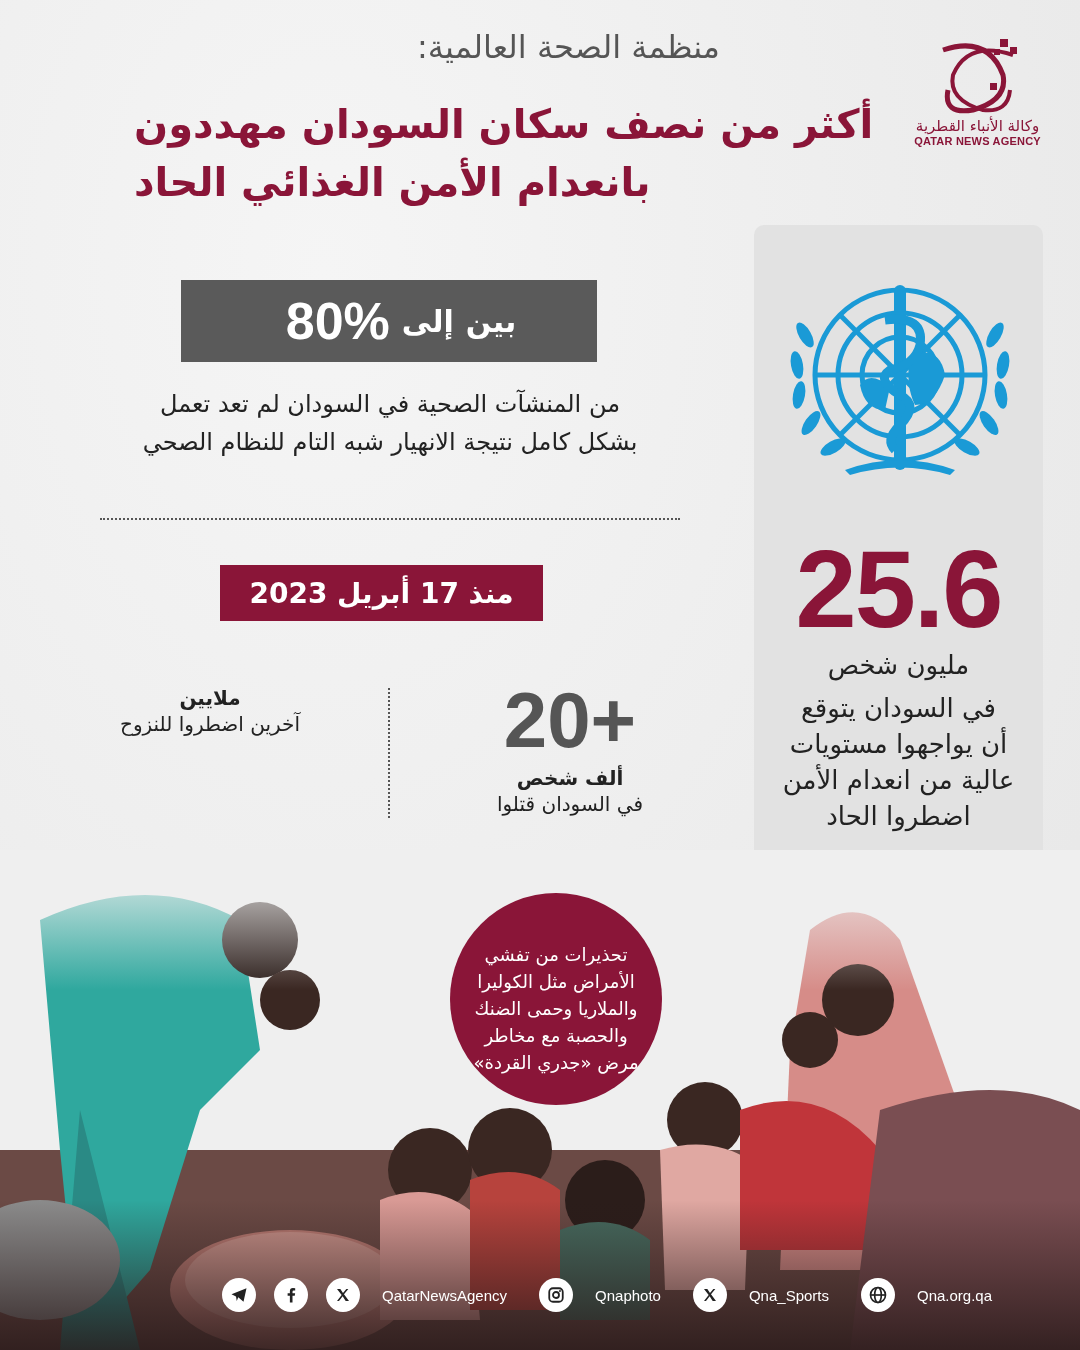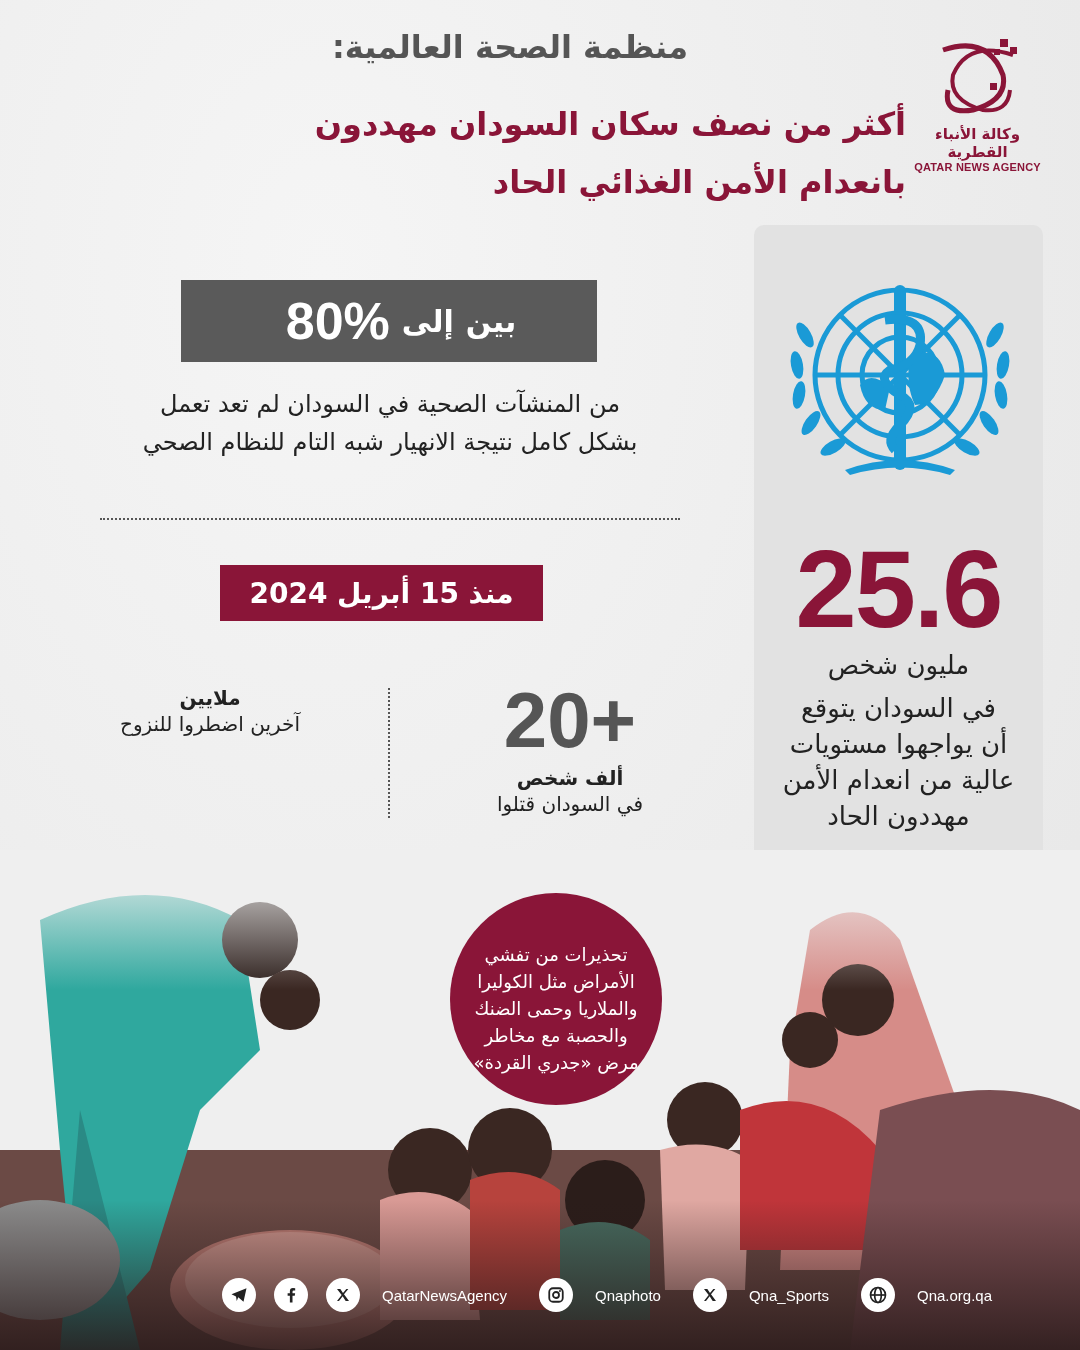--- a/index.html
+++ b/index.html
@@ -7,27 +7,27 @@
   body {
     position: relative;
     background: #efefef;
     background-image: radial-gradient(ellipse at 30% 20%, #f5f5f5 0%, #ececec 60%, #e6e6e6 100%);
     font-family: "DejaVu Sans", sans-serif;
     direction: rtl;
   }
   .abs { position: absolute; }
 
   
-  .subtitle { top: 28px; left: 300px; width: 420px; text-align: center; font-size: 32px; color: #555; font-weight: bold; }
-  .title { top: 95px; left: 166px; width: 740px; text-align: right; font-size: 32px; font-weight: bold; color: #8a1538; line-height: 58px; }
+  .subtitle { top: 28px; left: 300px; width: 420px; font-size: 32px; color: #555; font-weight: normal; }
+  .title { top: 95px; left: 134px; width: 740px; text-align: left; font-size: 40px; font-weight: bold; color: #8a1538; line-height: 58px; }
 
   
   .logo { top: 35px; left: 905px; width: 145px; text-align: center; }
   .logo svg { display: block; margin: 0 auto; }
-  .logo-ar { font-size: 15px; font-weight: bold; color: #8a1538; margin-top: 10px; }
+  .logo-ar { font-size: 15px; font-weight: normal; color: #8a1538; margin-top: 2px; }
   .logo-en { font-size: 11px; font-weight: bold; color: #8a1538; direction: ltr; letter-spacing: 0.2px; font-family: "Liberation Sans", sans-serif; }
 
   
   .panel { top: 225px; left: 754px; width: 289px; height: 860px; background: #e2e2e2; border-radius: 10px; }
   .who-logo { top: 275px; left: 775px; width: 250px; height: 215px; }
   .big-num { top: 525px; left: 754px; width: 289px; text-align: center; font-size: 110px; font-weight: bold; color: #8a1538; direction: ltr; font-family: "Liberation Sans", sans-serif; letter-spacing: -2px; }
   .big-unit { top: 650px; left: 754px; width: 289px; text-align: center; font-size: 26px; font-weight: normal; color: #222; }
   .big-desc { top: 690px; left: 754px; width: 289px; text-align: center; font-size: 26px; color: #222; line-height: 36px; }
 
   
@@ -111,36 +111,36 @@
       <path d="M70 195 Q125 175 180 195 L175 200 Q125 185 75 200Z"></path>
     </g>
   </svg>
 </div>
 <div class="abs big-num">25.6</div>
 <div class="abs big-unit">مليون شخص</div>
 <div class="abs big-desc">
   <div>في السودان يتوقع</div>
   <div>أن يواجهوا مستويات</div>
   <div>عالية من انعدام الأمن</div>
-  <div>مهددون الحاد</div>
+  <div>اضطروا الحاد</div>
 </div>
 
 <div class="abs pct-box">
   <span class="pct-word">بين</span>
   <span class="pct-word">إلى</span>
   <span class="pct-val">80%</span>
 </div>
 <div class="abs pct-desc">
   <div>من المنشآت الصحية في السودان لم تعد تعمل</div>
   <div>بشكل كامل نتيجة الانهيار شبه التام للنظام الصحي</div>
 </div>
 
 <div class="abs divider"></div>
 
-<div class="abs date-box">منذ 15 أبريل 2024</div>
+<div class="abs date-box">منذ 17 أبريل 2023</div>
 
 <div class="abs stat stat-killed">
   <div class="stat-num">20+</div>
   <div class="stat-unit">ألف شخص</div>
   <div class="stat-desc">في السودان قتلوا</div>
 </div>
 <div class="abs vdivider"></div>
 <div class="abs stat stat-displaced">
   <div class="stat-unit">ملايين</div>
   <div class="stat-desc">آخرين اضطروا للنزوح</div>

